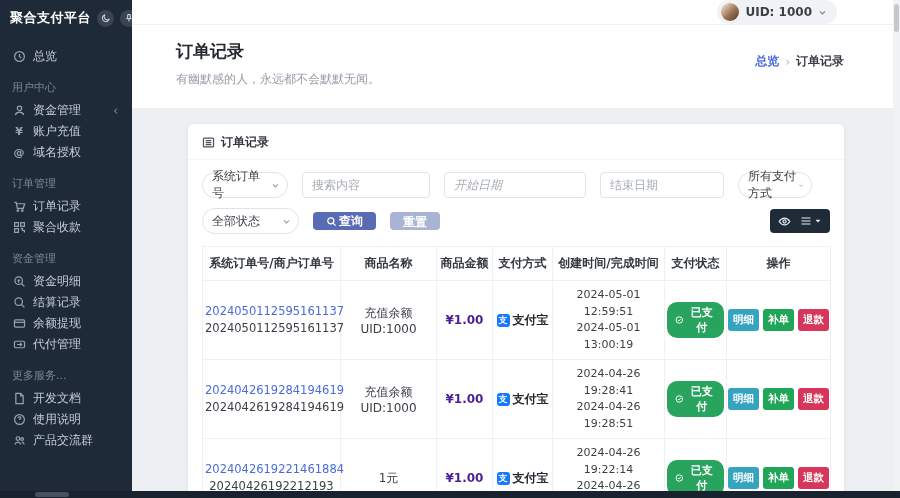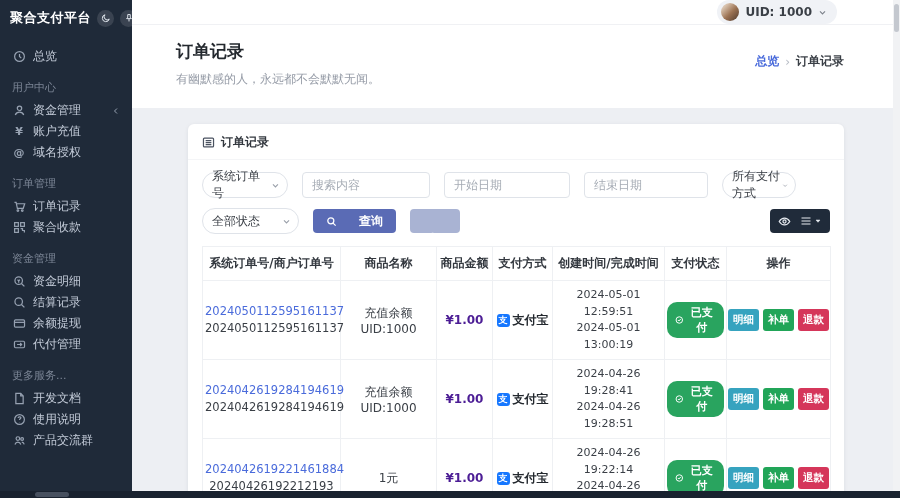--- a/index.html
+++ b/index.html
@@ -43,22 +43,22 @@
 
   
   .filters { padding:12px 14px 0; }
   .f-row { display:flex; align-items:center; gap:14px; }
   .f-row + .f-row { margin-top:10px; }
   .sel, .inp { height:26px; border:1px solid #dfe3e9; border-radius:4px; background:#fff; font-size:12px; color:#3a3f46; }
   .sel { display:flex; align-items:center; justify-content:space-between; padding:0 7px 0 9px; cursor:pointer;border-radius:13px; }
   .sel svg { stroke:#9aa0aa; }
   .inp { padding:0 9px; font-family:"DejaVu Sans", sans-serif; outline:none; }
   .inp::placeholder { color:#a6acb5; }
-  .w-type { width:86px; } .w-search { width:128px; } .w-date1 { width:126px; } .w-date2 { width:124px; } .w-pay { width:74px; } .w-status { width:97px; }
-  .btn { height:24px; border:none; border-radius:4px; color:#fff; font-size:12px; font-weight:bold; display:flex; align-items:center; gap:22px; padding:0 13px; cursor:pointer; font-family:"DejaVu Sans", sans-serif; }
+  .w-type { width:86px; } .w-search { width:128px; } .w-date1 { width:142px;font-style:italic; } .w-date2 { width:124px; } .w-pay { width:74px; } .w-status { width:97px; }
+  .btn { height:18px; border:none; border-radius:4px; color:#fff; font-size:12px; font-weight:bold; display:flex; align-items:center; gap:2px; padding:0 13px; cursor:pointer; font-family:"DejaVu Sans", sans-serif; }
   .btn svg { stroke:#fff; }
   .btn-query { background:#5a6bb5; }
   .btn-reset { background:#a9b3d3;flex-direction:column; }
   .tool-pill { margin-left:auto; background:#202b3a; border-radius:4px; height:24px; display:flex; align-items:center; padding:0 8px; gap:9px; }
   .tool-btn { display:flex; align-items:center; gap:2px; cursor:pointer; }
   .tool-btn svg { stroke:#e7ebf0; }
 
   
   .tbl-wrap { margin:12px 14px 0; }
   table { width:628px; border-collapse:collapse; table-layout:fixed; border:1px solid #eef0f3; }

